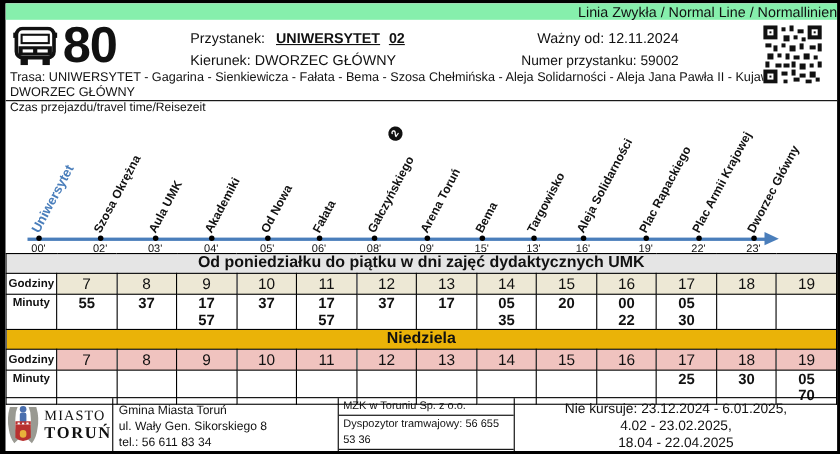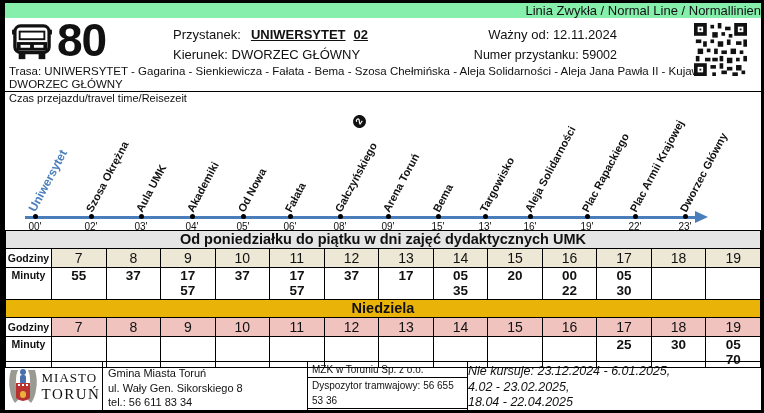--- a/index.html
+++ b/index.html
@@ -63,26 +63,26 @@
   .mins-sun td { height:30px; }
   td.lbl { font-weight:bold; font-size:10.5px; background:#fff; vertical-align:middle; }
   .mins-row td span { display:block; }
 
   
   .footer { position:absolute; left:0; right:0; bottom:0; top:358px; display:flex; border-top:1px solid #000; }
   .f-cell { border-right:1px solid #000; }
   .f-logo { width:98px; display:flex; align-items:center; justify-content:center; gap:3px; }
   .logo-text { font-family:"Liberation Serif", serif; color:#111; }
   .logo-text .lt1 { font-size:13px; letter-spacing:1px; }
-  .logo-text .lt2 { font-size:15px; letter-spacing:1.5px; }
+  .logo-text .lt2 { font-size:15px; letter-spacing:1.5px;font-weight:bold; }
   .f-gmina { width:205px; padding:4px 0 0 5px; font-size:11px; line-height:14.5px; }
   .f-mzk { width:160px; display:flex; flex-direction:column; }
   .f-mzk .mzk-row { flex:1; font-size:10px; line-height:15px; padding-left:4px; border-bottom:1px solid #000; }
   .f-mzk .mzk-row:last-child { border-bottom:none; }
-  .f-nok { flex:1; border-right:none; font-size:12.5px; line-height:15.5px; padding-top:2px;font-style:italic; }
+  .f-nok { flex:1; border-right:none; text-align:center; font-size:12.5px; line-height:15.5px; padding-top:2px; }
 </style>
 </head>
 <body>
 
 <div id="page">
 
   <div class="topbar">Linia Zwykła / Normal Line / Normallinien</div>
 
   <div class="header">
     <svg class="bus-icon" viewBox="0 0 44 40">

